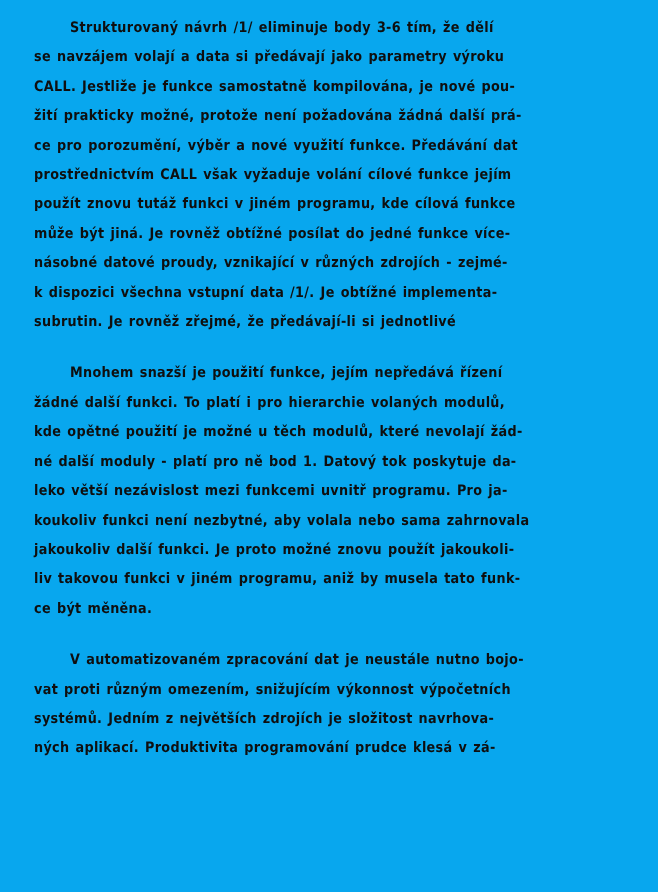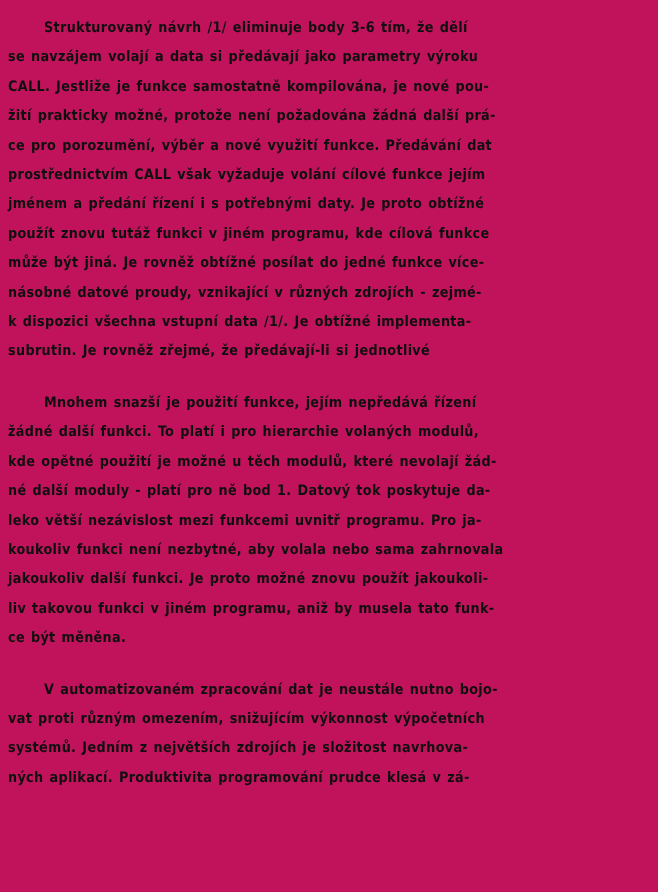--- a/index.html
+++ b/index.html
@@ -10,23 +10,23 @@
     width: 658px;
     height: 892px;
     background: #ffffff;
     font-family: "DejaVu Sans", sans-serif;
     overflow: hidden;
   }
   #page {
     position: relative;
     width: 658px;
     height: 892px;
-    background: #be185d;
+    background: #0ea5e9;
     box-sizing: border-box;
-    padding: 14px 28px 0 8px;
+    padding: 14px 28px 0 34px;
   }
   .para {
     margin: 0 0 10px 0;
   }
   .para.gap {
     margin-top: 22px;
   }
   .line {
     display: block;
     font-size: 14.2px;
@@ -55,21 +55,20 @@
 
 <div id="page">
 
   <div class="para">
     <span class="line indent">Strukturovaný návrh /1/ eliminuje body 3-6 tím, že dělí</span>
     <span class="line">se navzájem volají a data si předávají jako parametry výroku</span>
     <span class="line">CALL. Jestliže je funkce samostatně kompilována, je nové pou-</span>
     <span class="line">žití prakticky možné, protože není požadována žádná další prá-</span>
     <span class="line">ce pro porozumění, výběr a nové využití funkce. Předávání dat</span>
     <span class="line">prostřednictvím CALL však vyžaduje volání cílové funkce jejím</span>
-    <span class="line">jménem a předání řízení i s potřebnými daty. Je proto obtížné</span>
     <span class="line">použít znovu tutáž funkci v jiném programu, kde cílová funkce</span>
     <span class="line">může být jiná. Je rovněž obtížné posílat do jedné funkce více-</span>
     <span class="line">násobné datové proudy, vznikající v různých zdrojích - zejmé-</span>
     <span class="line">k dispozici všechna vstupní data /1/. Je obtížné implementa-</span>
     <span class="line">subrutin. Je rovněž zřejmé, že předávají-li si jednotlivé</span>
   </div>
 
   <div class="para gap">
     <span class="line indent">Mnohem snazší je použití funkce, jejím nepředává řízení</span>
     <span class="line">žádné další funkci. To platí i pro hierarchie volaných modulů,</span>

